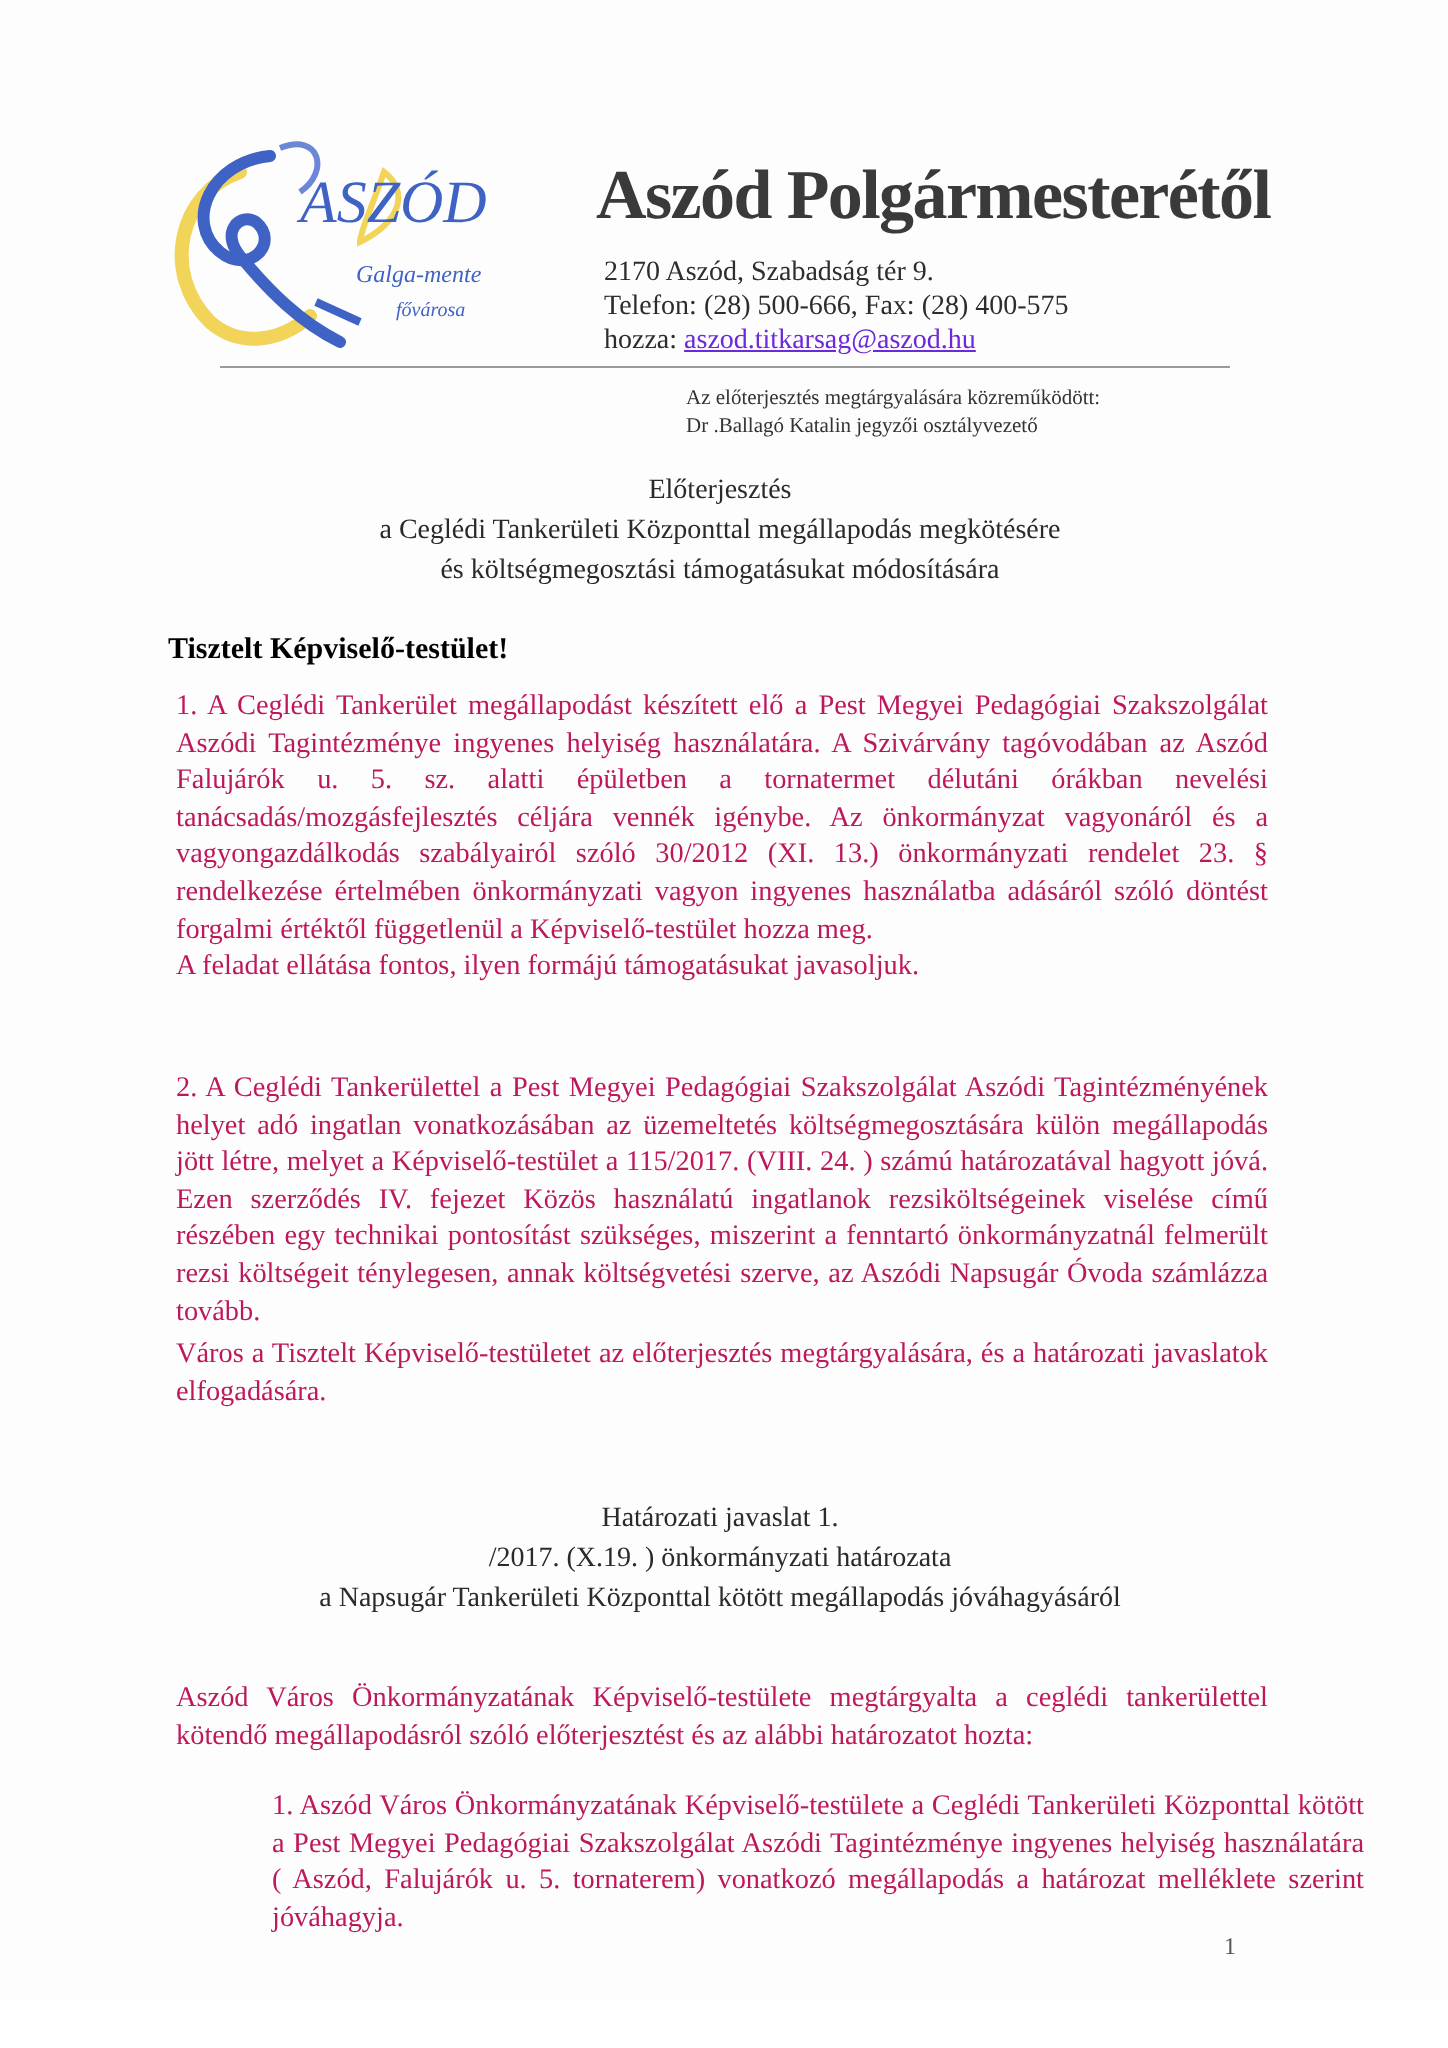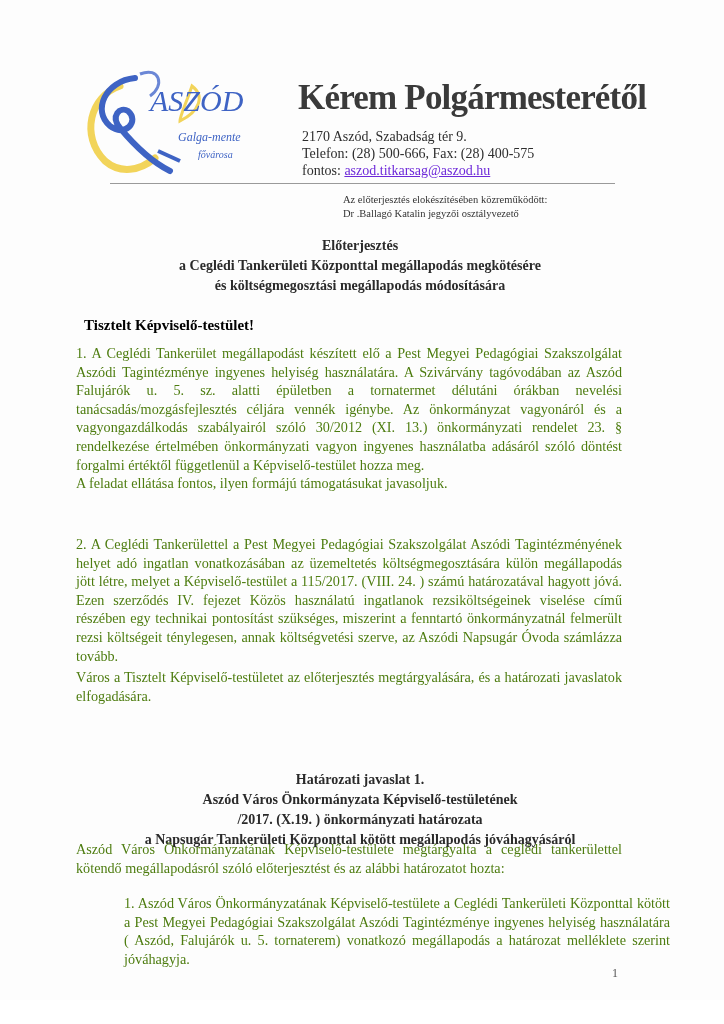--- a/index.html
+++ b/index.html
@@ -10,25 +10,25 @@
     .page { position: absolute; left: 0; top: 0; width: 724px; height: 1000px; background: #fdfdfd; }
     .logo { position: absolute; left: 80px; top: 66px; width: 190px; height: 115px; }
     .header-title {
       position: absolute; left: 298px; top: 78px; font-size: 35px; font-weight: bold;
       color: #3a3a3a; letter-spacing: -0.8px; white-space: nowrap;
     }
     .header-lines { position: absolute; left: 302px; top: 128px; font-size: 14px; line-height: 17px; color: #2d2d2d; }
     .header-lines a { color: #6d28d9; text-decoration: underline; }
     .header-rule { position: absolute; left: 110px; top: 183px; width: 505px; height: 1px; background: #9a9a9a; }
     .prep { position: absolute; left: 343px; top: 193px; font-size: 10.5px; line-height: 13.5px; color: #333; white-space: nowrap; }
-    .title-block { position: absolute; left: 80px; width: 560px; text-align: center; font-weight: bold; font-size: 14px; line-height: 20px; color: #2a2a2a; }
+    .title-block { position: absolute; left: 80px; width: 560px; text-align: center; font-weight: normal; font-size: 14px; line-height: 20px; color: #2a2a2a; }
     .salute { position: absolute; left: 84px; top: 317px; font-size: 15px; font-weight: bold; color: #000000; }
     .para {
-      position: absolute; left: 76px; width: 546px; font-size: 14.2px; line-height: 18.6px;
-      text-align: justify; color: #4d7c0f;
+      position: absolute; left: 88px; width: 546px; font-size: 14.2px; line-height: 18.6px;
+      text-align: justify; color: #be185d;
     }
     .para p { margin: 0; }
     .page-number { position: absolute; left: 612px; top: 966px; font-size: 12px; color: #555; }
   </style>
 </head>
 <body>
 
 <div class="page">
 
   <div class="logo">
@@ -37,57 +37,56 @@
       <path d="M55 12 C25 15, 12 45, 30 60 C45 72, 60 55, 48 45 C40 40, 30 50, 40 62 C55 80, 70 95, 90 105" stroke="#3e63c4" stroke-width="6" fill="none" stroke-linecap="round"></path>
       <path d="M60 8 C80 0, 85 20, 70 30" stroke="#6b87d6" stroke-width="3" fill="none"></path>
       <path d="M78 85 L100 95" stroke="#3e63c4" stroke-width="4"></path>
       <path d="M112 20 C105 40, 100 50, 100 55 C120 45, 125 30, 112 20 Z" fill="none" stroke="#f2d45a" stroke-width="3"></path>
       <text x="70" y="45" font-family="Liberation Serif, serif" font-style="italic" font-size="30" fill="#3e63c4">ASZÓD</text>
       <text x="98" y="75" font-family="Liberation Serif, serif" font-style="italic" font-size="12" fill="#3e63c4">Galga-mente</text>
       <text x="118" y="92" font-family="Liberation Serif, serif" font-style="italic" font-size="10" fill="#3e63c4">fővárosa</text>
     </svg>
   </div>
 
-  <div class="header-title">Kérem Polgármesterétől</div>
+  <div class="header-title">Aszód Polgármesterétől</div>
   <div class="header-lines">
     <div>2170 Aszód, Szabadság tér 9.</div>
     <div>Telefon: (28) 500-666, Fax: (28) 400-575</div>
-    <div><span>fontos: </span><a>aszod.titkarsag@aszod.hu</a></div>
+    <div><span>hozza: </span><a>aszod.titkarsag@aszod.hu</a></div>
   </div>
   <div class="header-rule"></div>
 
   <div class="prep">
-    <div>Az előterjesztés elokészítésében közreműködött:</div>
+    <div>Az előterjesztés megtárgyalására közreműködött:</div>
     <div>Dr .Ballagó Katalin jegyzői osztályvezető</div>
   </div>
 
   <div class="title-block" style="top:236px;">
     <div>Előterjesztés</div>
     <div>a Ceglédi  Tankerületi Központtal  megállapodás  megkötésére</div>
-    <div>és költségmegosztási megállapodás módosítására</div>
+    <div>és költségmegosztási támogatásukat módosítására</div>
   </div>
 
   <div class="salute">Tisztelt Képviselő-testület!</div>
 
   <div class="para" style="top:344px;">
     <p>1. A Ceglédi Tankerület megállapodást készített elő a Pest Megyei Pedagógiai Szakszolgálat Aszódi Tagintézménye ingyenes helyiség használatára. A Szivárvány tagóvodában az Aszód Falujárók u. 5. sz. alatti épületben a tornatermet délutáni órákban nevelési tanácsadás/mozgásfejlesztés céljára vennék igénybe.    Az önkormányzat vagyonáról és a vagyongazdálkodás szabályairól szóló 30/2012 (XI. 13.) önkormányzati rendelet 23. § rendelkezése értelmében önkormányzati vagyon  ingyenes használatba adásáról szóló döntést forgalmi értéktől függetlenül a Képviselő-testület hozza meg.</p>
     <p>A feladat ellátása  fontos, ilyen formájú támogatásukat javasoljuk.</p>
   </div>
 
   <div class="para" style="top:535px;">
     <p>2. A Ceglédi Tankerülettel a Pest Megyei Pedagógiai Szakszolgálat Aszódi Tagintézményének helyet adó ingatlan vonatkozásában az üzemeltetés költségmegosztására külön megállapodás jött létre, melyet a Képviselő-testület a 115/2017. (VIII. 24. ) számú határozatával hagyott jóvá. Ezen szerződés IV.   fejezet Közös használatú ingatlanok rezsiköltségeinek viselése  című részében egy technikai pontosítást szükséges, miszerint a fenntartó önkormányzatnál  felmerült rezsi költségeit ténylegesen,  annak költségvetési  szerve, az Aszódi Napsugár Óvoda számlázza tovább.</p>
   </div>
 
   <div class="para" style="top:668px;">
     <p>Város a Tisztelt Képviselő-testületet  az előterjesztés megtárgyalására, és a  határozati javaslatok elfogadására.</p>
   </div>
 
-  <div class="title-block" style="top:750px;margin-top:20px;">
+  <div class="title-block" style="top:750px;">
     <div>Határozati javaslat 1.</div>
-    <div>Aszód Város Önkormányzata Képviselő-testületének</div>
     <div>/2017. (X.19. )  önkormányzati határozata</div>
     <div>a Napsugár Tankerületi Központtal kötött megállapodás jóváhagyásáról</div>
   </div>
 
   <div class="para" style="top:840px;">
     <p>Aszód Város Önkormányzatának Képviselő-testülete megtárgyalta  a ceglédi tankerülettel kötendő megállapodásról szóló előterjesztést és az alábbi határozatot hozta:</p>
   </div>
 
   <div class="para" style="top:894px;margin-left:48px;">
     <p>1. Aszód Város Önkormányzatának Képviselő-testülete a Ceglédi Tankerületi    Központtal kötött a Pest Megyei Pedagógiai Szakszolgálat Aszódi Tagintézménye ingyenes helyiség használatára  ( Aszód, Falujárók u. 5.  tornaterem) vonatkozó megállapodás a határozat melléklete szerint jóváhagyja.</p>

